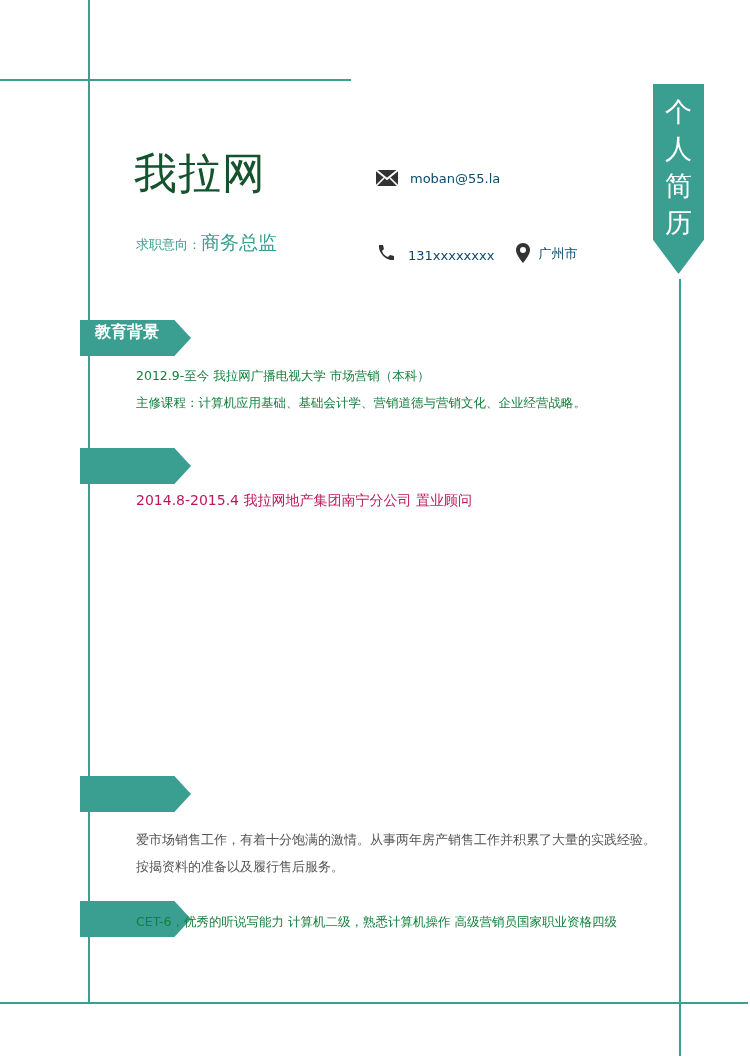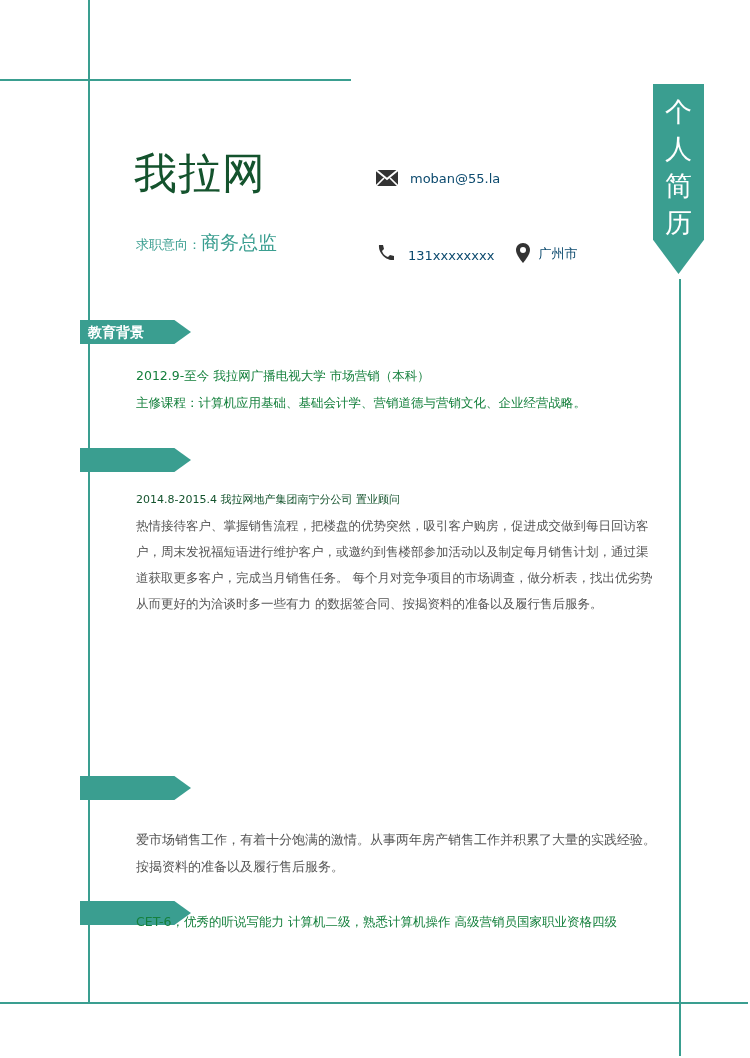--- a/index.html
+++ b/index.html
@@ -16,28 +16,28 @@
     .intent .lbl { font-size: 13px; }
     .intent .val { font-size: 19px; }
     .contact { font-size: 13px; color: #0c4a6e; white-space: nowrap; display: flex; align-items: flex-end; }
     .contact svg { margin-right: 12px; }
     .banner {
       left: 653px; top: 84px; width: 51px; height: 190px; background: #3a9e90;
       clip-path: polygon(0 0, 100% 0, 100% 82%, 50% 100%, 0 82%);
       color: #fff; font-size: 27px; text-align: center; line-height: 37px; padding-top: 9px; box-sizing: border-box;
     }
     .tag {
-      position: absolute; left: 80px; width: 111px; height: 24px; background: #3a9e90;
+      position: absolute; left: 80px; width: 111px; height: 36px; background: #3a9e90;
       clip-path: polygon(0 0, 85% 0, 100% 50%, 85% 100%, 0 100%);
-      color: #fff; font-weight: bold; font-size: 14px; line-height: 24px; padding-left: 8px; box-sizing: border-box;
+      color: #fff; font-weight: bold; font-size: 16px; line-height: 24px; padding-left: 15px; box-sizing: border-box;
     }
     .txt { position: absolute; left: 136px; font-size: 12.5px; color: #15803d; white-space: nowrap; }
     .para { position: absolute; left: 136px; width: 520px; font-size: 12.5px; color: #555; line-height: 26px; }
     .para.big { font-size: 13px; line-height: 27px; }
-    .job { color: #14532d; font-size: 11px; }
+    .job { color: #be185d; font-size: 14px; }
   </style>
 </head>
 <body>
 
 <div class="line" style="left:0;top:79px;width:351px;height:2px;"></div>
 <div class="line" style="left:88px;top:0;width:2px;height:1004px;"></div>
 <div class="line" style="left:0;top:1002px;width:748px;height:2px;"></div>
 <div class="line" style="left:679px;top:279px;width:2px;height:777px;"></div>
 
 <div class="abs name">我拉网</div>
@@ -73,21 +73,20 @@
   <div>历</div>
 </div>
 
 <div class="tag" style="top:320px;">教育背景</div>
 <div class="txt" style="top:368px;">2012.9-至今   我拉网广播电视大学       市场营销（本科）</div>
 <div class="txt" style="top:395px;">主修课程：计算机应用基础、基础会计学、营销道德与营销文化、企业经营战略。</div>
 
 <div class="tag" style="top:448px;"></div>
 <div class="para" style="top:487px;">
   <div class="job">2014.8-2015.4  我拉网地产集团南宁分公司   置业顾问</div>
-  <div>热情接待客户、掌握销售流程，把楼盘的优势突然，吸引客户购房，促进成交做到每日回访客户，周末发祝福短语进行维护客户，或邀约到售楼部参加活动以及制定每月销售计划，通过渠道获取更多客户，完成当月销售任务。 每个月对竞争项目的市场调查，做分析表，找出优劣势从而更好的为洽谈时多一些有力 的数据签合同、按揭资料的准备以及履行售后服务。</div>
 </div>
 <div class="para" style="top:620px;">
 </div>
 
 <div class="tag" style="top:776px;"></div>
 <div class="para big" style="top:826px;">爱市场销售工作，有着十分饱满的激情。从事两年房产销售工作并积累了大量的实践经验。按揭资料的准备以及履行售后服务。</div>
 
 <div class="tag" style="top:901px;"></div>
 <div class="txt" style="top:914px;text-align:center;">CET-6，优秀的听说写能力   计算机二级，熟悉计算机操作  高级营销员国家职业资格四级</div>
 

